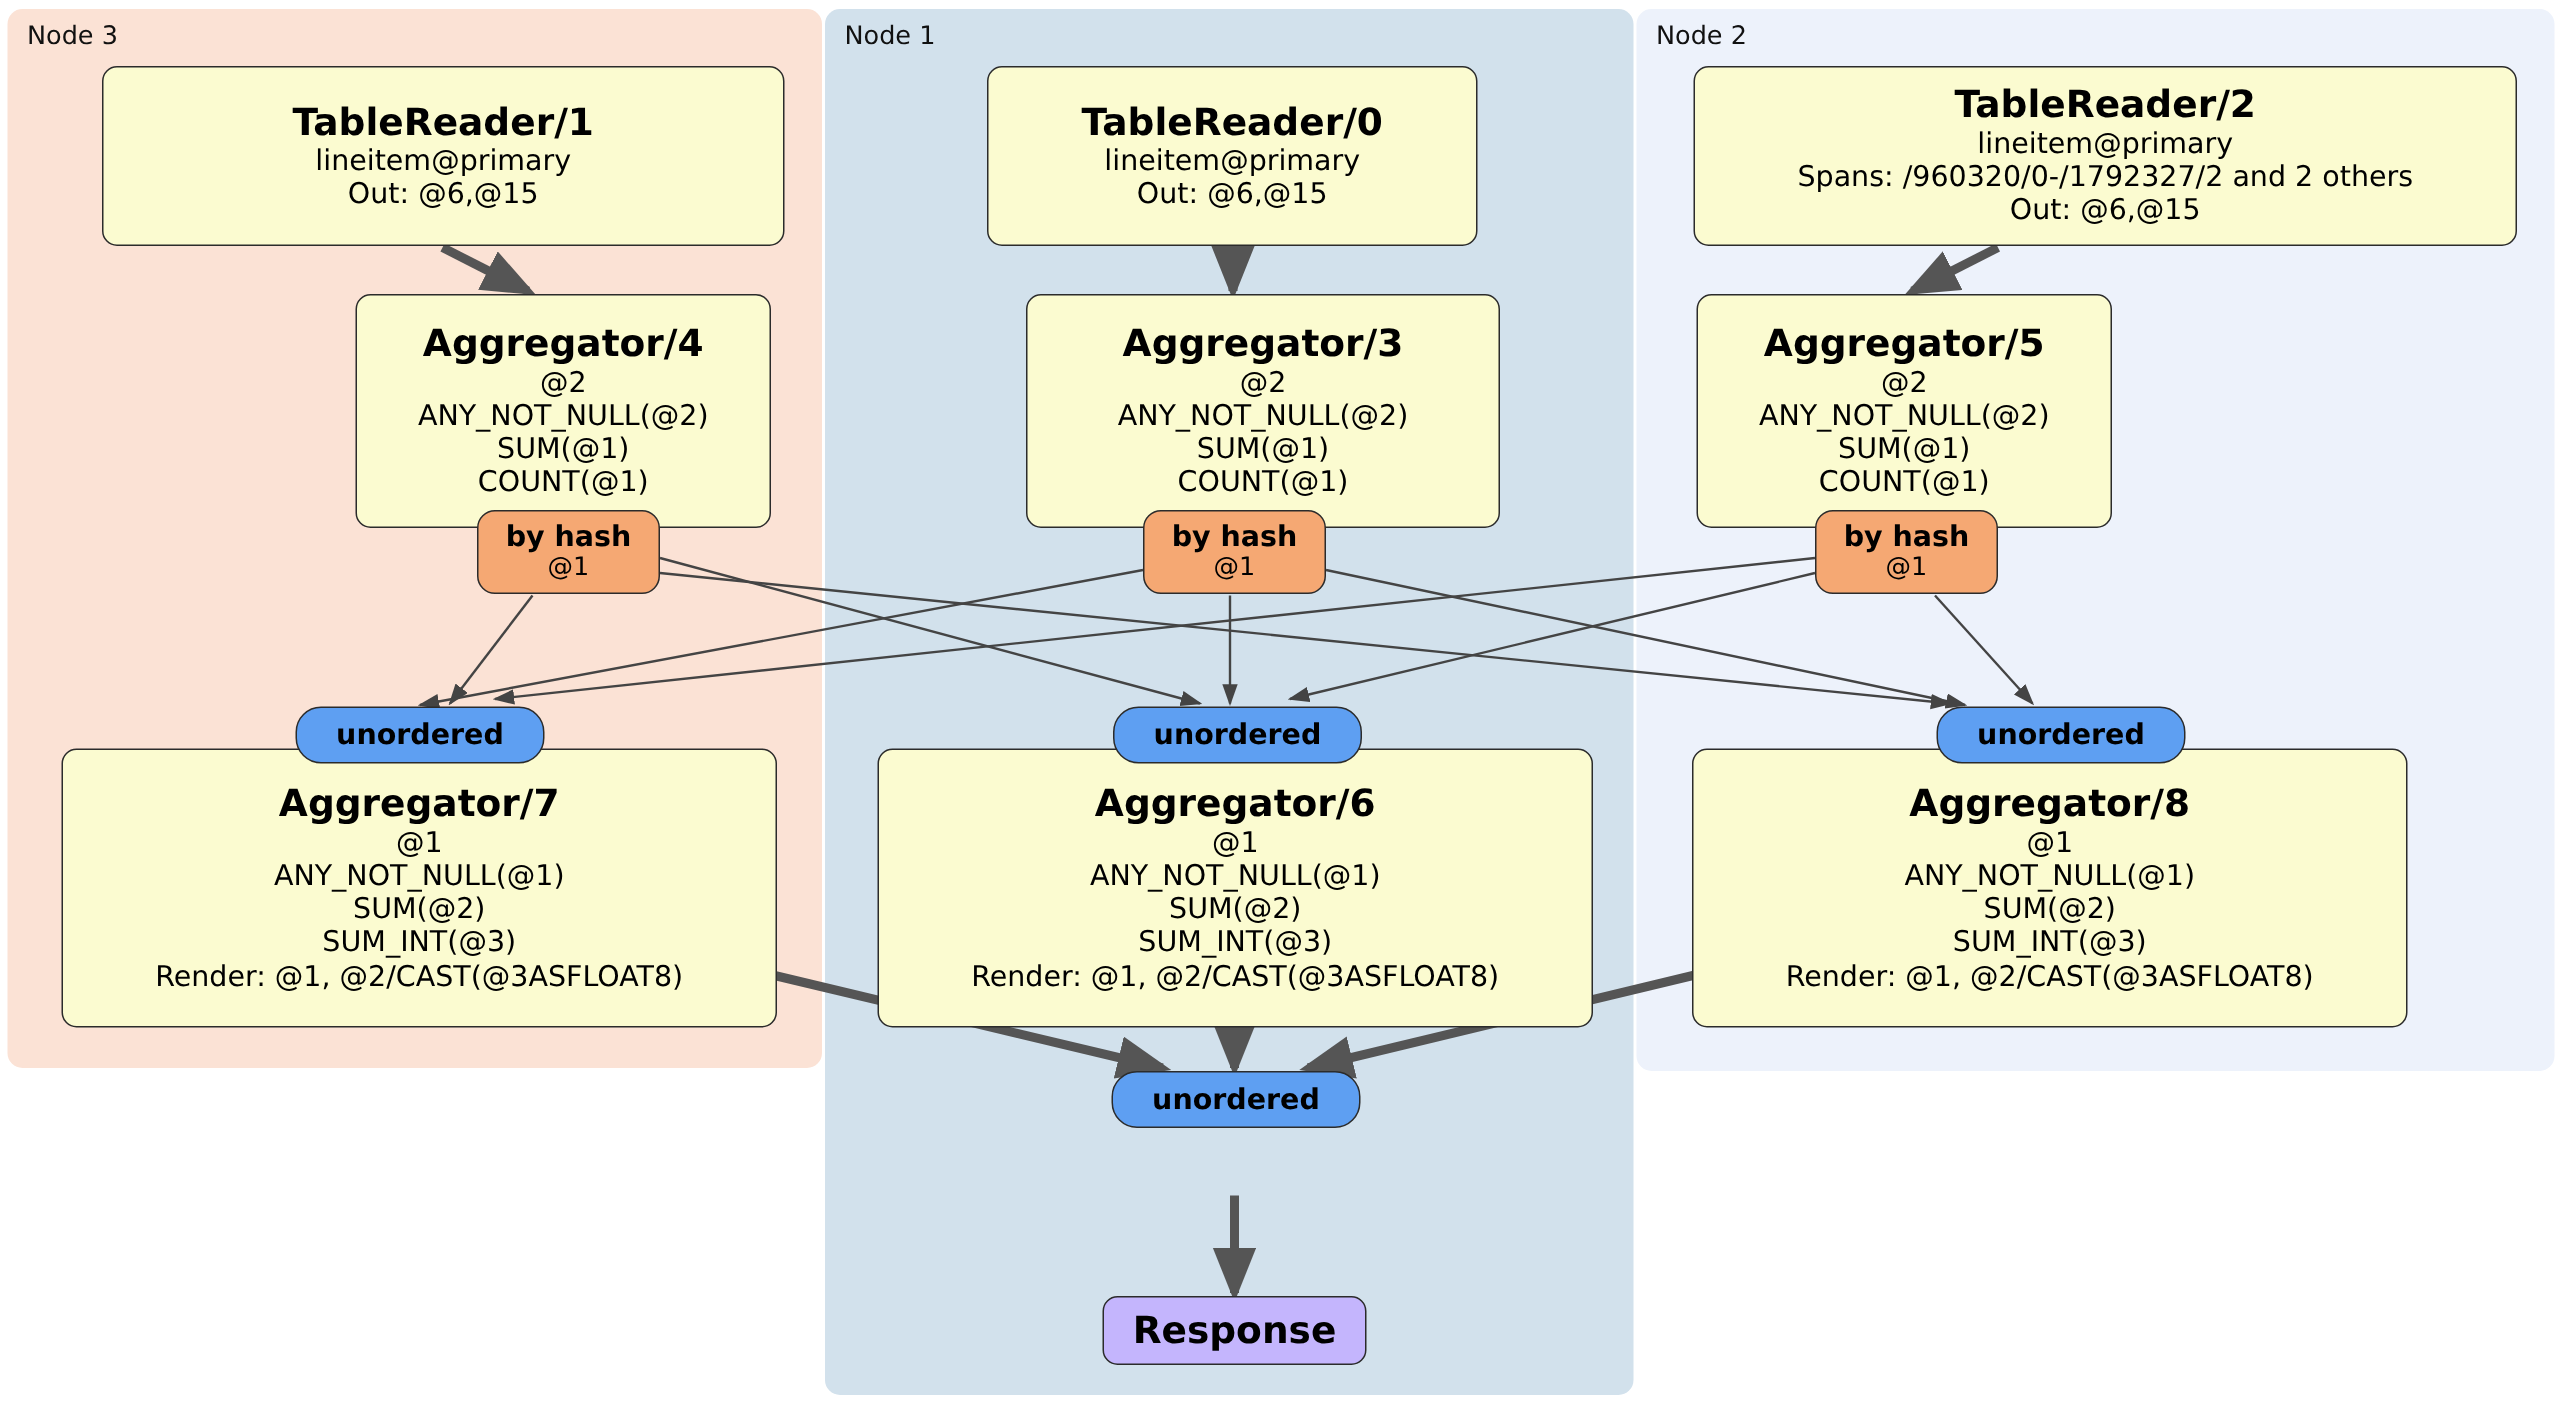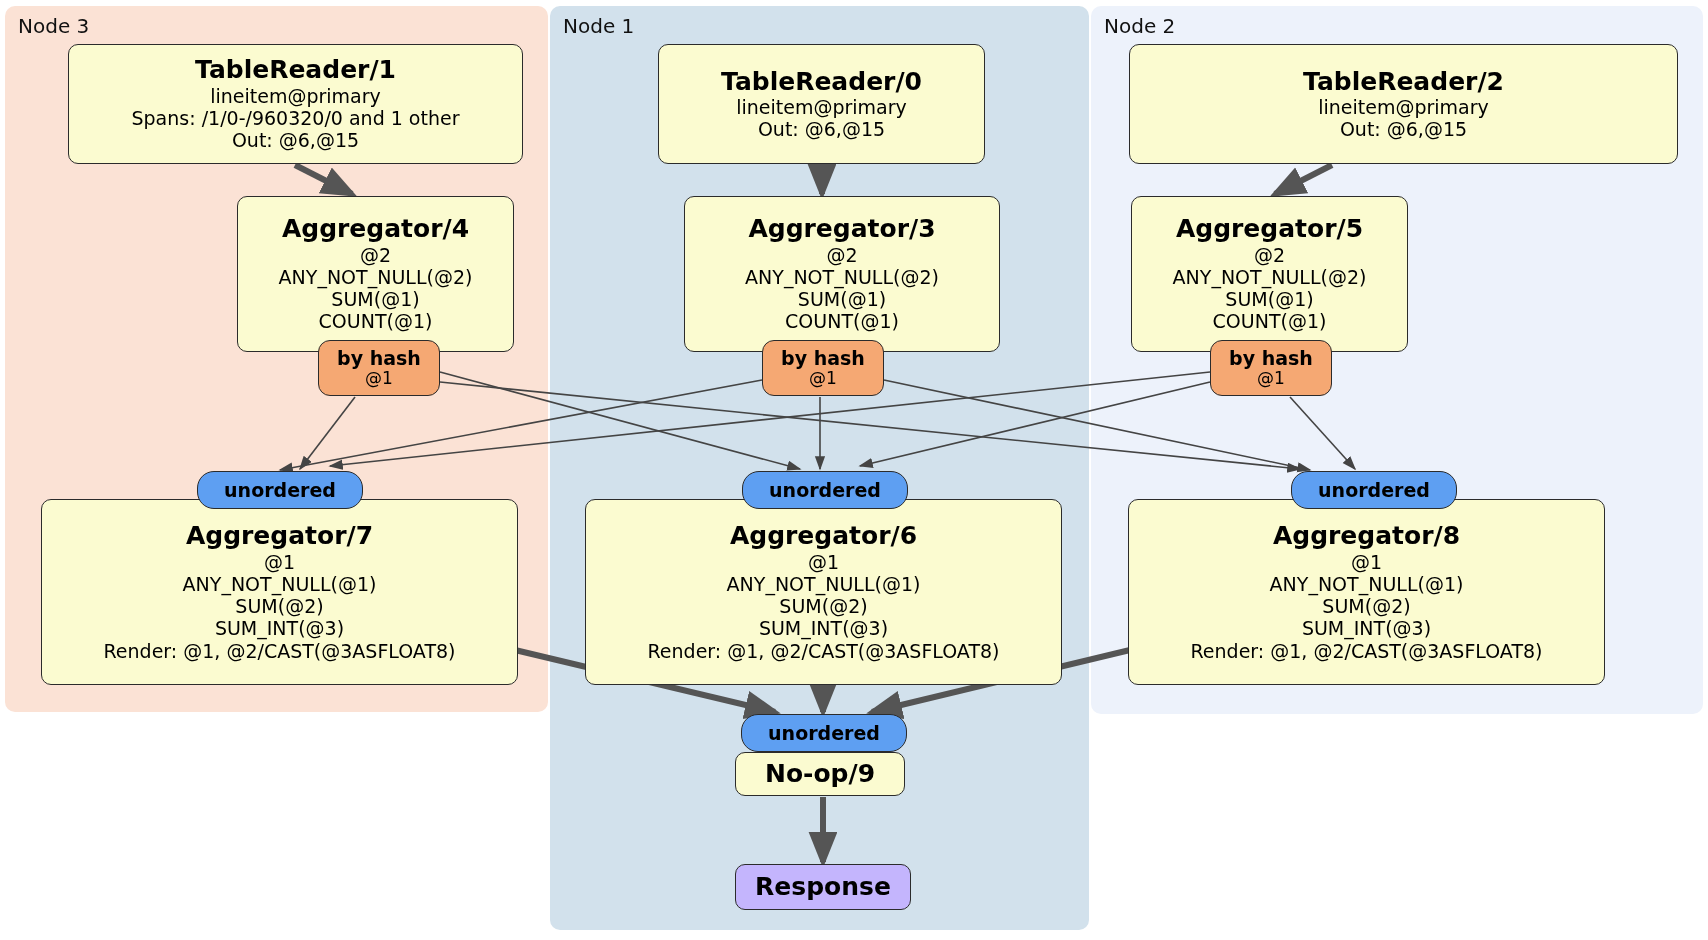--- a/index.html
+++ b/index.html
@@ -1,21 +1,21 @@
 <!DOCTYPE html>
 <html><head>
 <meta charset="utf-8">
 <style>
   html,body{margin:0;padding:0;background:#ffffff;}
   body{width:1708px;height:940px;position:relative;overflow:hidden;
        font-family:"DejaVu Sans","Liberation Sans",sans-serif;}
   #canvas{position:absolute;left:0;top:0;width:1708px;height:940px;}
 
   .node-panel{position:absolute;border-radius:10px;}
-  .node-label{position:absolute;font-size:20px;color:#111;white-space:nowrap;}
+  .node-label{position:absolute;font-size:17px;color:#111;white-space:nowrap;}
 
   .gnode{position:absolute;box-sizing:border-box;border:1.6px solid #2b2b2b;
          border-radius:10px;background:#fbfbd0;
          display:flex;flex-direction:column;align-items:center;justify-content:center;
          text-align:center;color:#000;}
   .gnode .ttl{font-weight:bold;font-size:25px;line-height:1.14;}
   .gnode .ln{font-size:19px;line-height:1.17;white-space:nowrap;}
 
   .pill{position:absolute;box-sizing:border-box;border:1.6px solid #2b2b2b;
         display:flex;flex-direction:column;align-items:center;justify-content:center;
@@ -62,31 +62,31 @@
         <line x1="1290" y1="397" x2="1355" y2="469" stroke="#444444" stroke-width="1.6" marker-end="url(#arrow-thin)"></line>
         <line x1="515" y1="650" x2="775" y2="712" stroke="#555555" stroke-width="6" marker-end="url(#arrow-thick)"></line>
         <line x1="823" y1="686" x2="823" y2="712" stroke="#555555" stroke-width="6" marker-end="url(#arrow-thick)"></line>
         <line x1="1130" y1="650" x2="872" y2="712" stroke="#555555" stroke-width="6" marker-end="url(#arrow-thick)"></line>
         <line x1="823" y1="797" x2="823" y2="862" stroke="#555555" stroke-width="6" marker-end="url(#arrow-thick)"></line>
       </g>
   </svg>
 <div class="gnode" style="left: 68px; top: 44px; width: 455px; height: 120px; background: rgb(251, 251, 208);">
       <div class="ttl">TableReader/1</div>
       <div class="ln">lineitem@primary</div>
-      <div class="ln">Spans: /1/0-/960320/0 and 1 other</div>
       <div class="ln">Out: @6,@15</div>
     </div>
     <div class="gnode" style="left: 658px; top: 44px; width: 327px; height: 120px; background: rgb(251, 251, 208);">
       <div class="ttl">TableReader/0</div>
       <div class="ln">lineitem@primary</div>
       <div class="ln">Out: @6,@15</div>
     </div>
     <div class="gnode" style="left: 1129px; top: 44px; width: 549px; height: 120px; background: rgb(251, 251, 208);">
       <div class="ttl">TableReader/2</div>
       <div class="ln">lineitem@primary</div>
+      <div class="ln">Spans: /960320/0-/1792327/2 and 2 others</div>
       <div class="ln">Out: @6,@15</div>
     </div>
     <div class="gnode" style="left: 237px; top: 196px; width: 277px; height: 156px; background: rgb(251, 251, 208);">
       <div class="ttl">Aggregator/4</div>
       <div class="ln">@2</div>
       <div class="ln">ANY_NOT_NULL(@2)</div>
       <div class="ln">SUM(@1)</div>
       <div class="ln">COUNT(@1)</div>
     </div>
     <div class="gnode" style="left: 684px; top: 196px; width: 316px; height: 156px; background: rgb(251, 251, 208);">
@@ -120,23 +120,20 @@
       <div class="ln">Render: @1, @2/CAST(@3ASFLOAT8)</div>
     </div>
     <div class="gnode" style="left: 1128px; top: 499px; width: 477px; height: 186px; background: rgb(251, 251, 208);">
       <div class="ttl">Aggregator/8</div>
       <div class="ln">@1</div>
       <div class="ln">ANY_NOT_NULL(@1)</div>
       <div class="ln">SUM(@2)</div>
       <div class="ln">SUM_INT(@3)</div>
       <div class="ln">Render: @1, @2/CAST(@3ASFLOAT8)</div>
     </div>
-    <div class="gnode" style="left: 735px; top: 752px; width: 170px; height: 44px; background: rgb(251, 251, 208);">
-      <div class="ttl">No-op/9</div>
-    </div>
     <div class="gnode" style="left: 735px; top: 864px; width: 176px; height: 46px; background: #c4b5fd;">
       <div class="ttl">Response</div>
     </div>
     <div class="pill hash" style="left: 318px; top: 340px; width: 122px; height: 56px; background: rgb(245, 168, 115);">
       <div class="p1">by hash</div>
       <div class="p2">@1</div>
     </div>
     <div class="pill hash" style="left: 762px; top: 340px; width: 122px; height: 56px; background: rgb(245, 168, 115);">
       <div class="p1">by hash</div>
       <div class="p2">@1</div>

